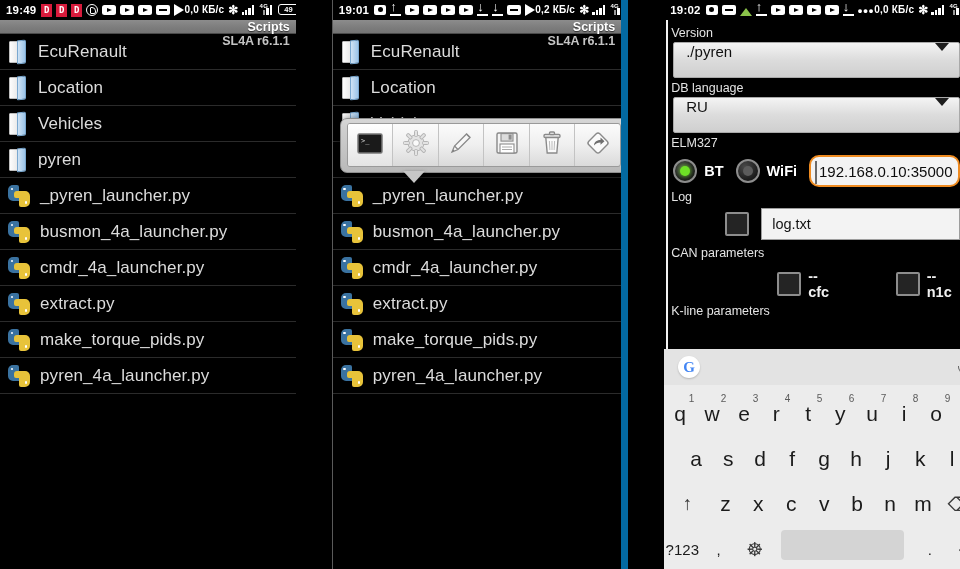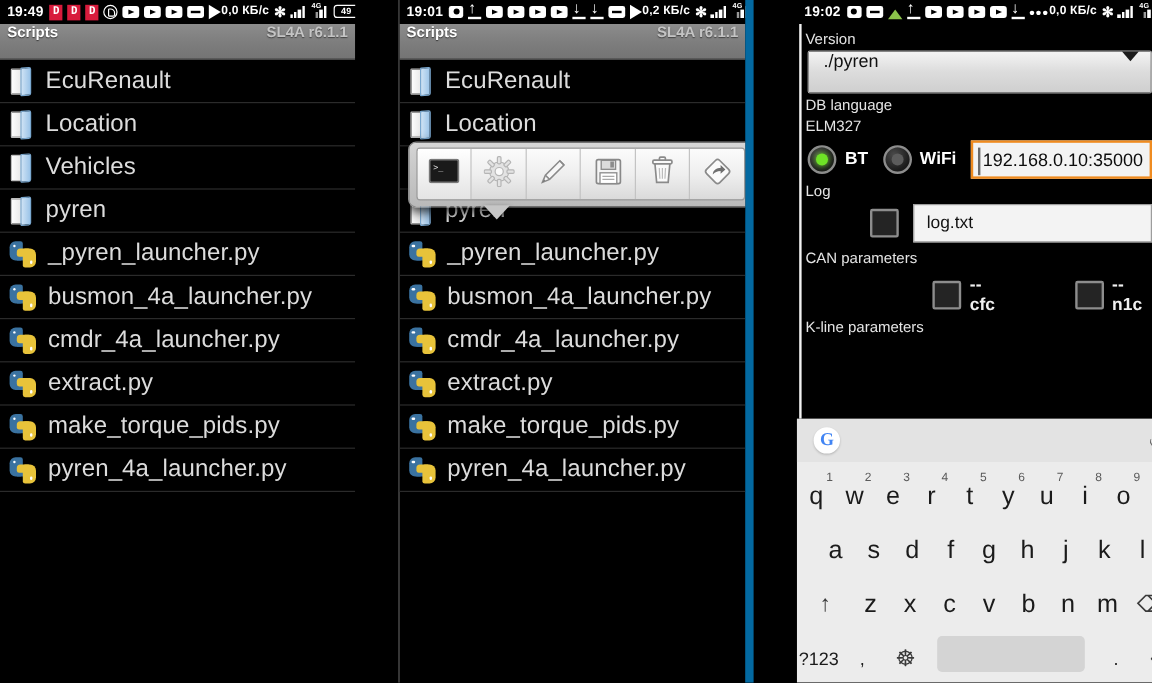--- a/index.html
+++ b/index.html
@@ -111,36 +111,37 @@
     font-size: 7.5px; color: #fff; text-align: center; line-height: 9px;
     font-weight: bold; position: relative;
   }
   .ic-batt::after {
     content:""; position:absolute; right:-3.4px; top:3px; width:2px; height:4px;
     background:#fff; border-radius:0 1px 1px 0;
   }
 
   
   .titlebar {
-    height: 30px;
+    height: 14px;
     background: linear-gradient(to bottom, #8c8c8c 0%, #7d7d7d 55%, #747474 100%);
     border-bottom: 1px solid #4a4a4a;
-    display: flex; align-items: flex-start; justify-content: space-between;
+    display: flex; align-items: flex-end; justify-content: space-between;
     padding: 0 6px;
+    flex-direction: column;
   }
   .titlebar .t-left { color: #fff; font-size: 12.5px; font-weight: bold; text-shadow: 0 1px 1px rgba(0,0,0,.6); }
   .titlebar .t-right { color: #c4c4c4; font-size: 12.5px; font-weight: bold; text-shadow: 0 1px 1px rgba(0,0,0,.5); }
 
   
   .filelist { background: #000; }
   .frow {
     height: 36px; display: flex; align-items: center;
     border-bottom: 1px solid #2b2b2b; padding-left: 8px; gap: 10px;
   }
-  .frow-label { color: #dcdcdc; font-size: 20px; letter-spacing: .1px; }
+  .frow-label { color: #dcdcdc; font-size: 17px; letter-spacing: .1px; }
 
   
   .icon-folder { width: 20px; height: 24px; position: relative; flex: none; }
   .icon-folder .back {
     position: absolute; left: 1px; top: 1px; width: 12px; height: 22px;
     background: linear-gradient(to right,#fdfdfd,#e2e2e2);
     border: 1px solid #bdbdbd; border-radius: 1px;
   }
   .icon-folder .front {
     position: absolute; left: 9px; top: 0px; width: 9px; height: 24px;
@@ -226,21 +227,21 @@
     width: 24px; height: 24px; border-radius: 50%;
     background: radial-gradient(circle at 35% 30%, #4a4a4a, #1b1b1b 70%);
     border: 2px solid #8d8d8d; display: flex; align-items: center; justify-content: center;
     flex: none;
   }
   .radio i { width: 10px; height: 10px; border-radius: 50%; background: #5c5c5c; display:block; }
   .radio.on i { background: #6ee226; box-shadow: 0 0 5px #6ee226; }
   .radio-label { color: #fff; font-size: 14.5px; font-weight: bold; margin-right: 5px; }
   .textfield {
     flex: 1; height: 32px; background: #f3f3f3;
-    border: 2px solid #ef8b20; border-radius: 0;
+    border: 2px solid #ef8b20; border-radius: 10px;
     display: flex; align-items: center; padding-left: 8px;
     color: #0d0d0d; font-size: 15px; position: relative;
   }
   .textfield::before {
     content: ""; position: absolute; left: 4px; top: 4px; width: 1.5px; height: 23px; background: #6a6a6a;
   }
   .logfield {
     height: 32px; margin-left: 96px; background: #f3f3f3; border: 1px solid #9d9d9d;
     display: flex; align-items: center; padding-left: 10px; color: #121212; font-size: 14.5px;
   }
@@ -641,20 +642,24 @@
     </div>
 
     <div class="form">
       <div class="flabel">Version</div>
       <div class="spinner">
         <span>./pyren</span>
         <span class="caret"></span>
       </div>
 
       <div class="flabel">DB language</div>
+      <div class="spinner">
+        <span>RU</span>
+        <span class="caret"></span>
+      </div>
 
       <div class="flabel">ELM327</div>
       <div class="radio-row">
         <span class="radio on">
             <i></i>
           </span>
         <span class="radio-label">BT</span>
         <span class="radio">
             <i></i>
           </span>

